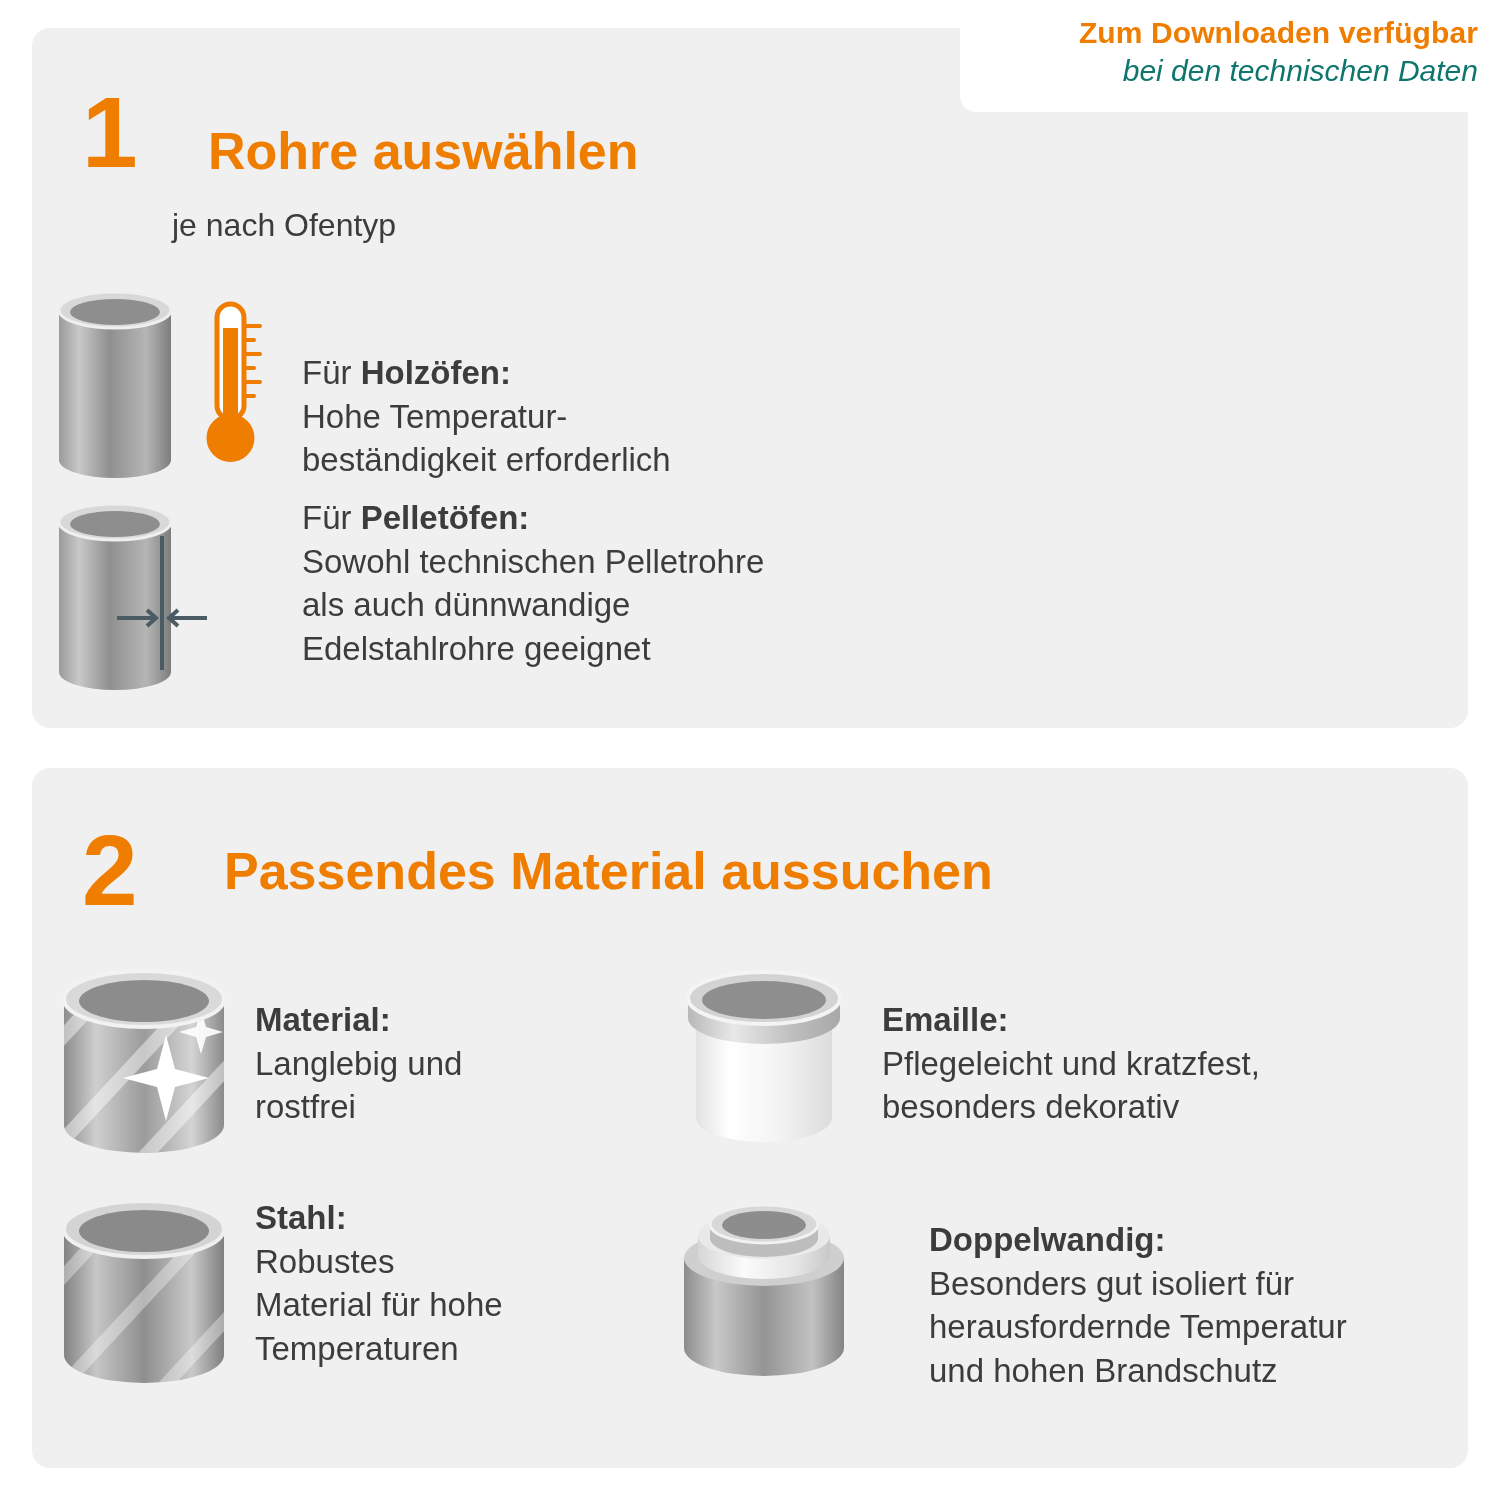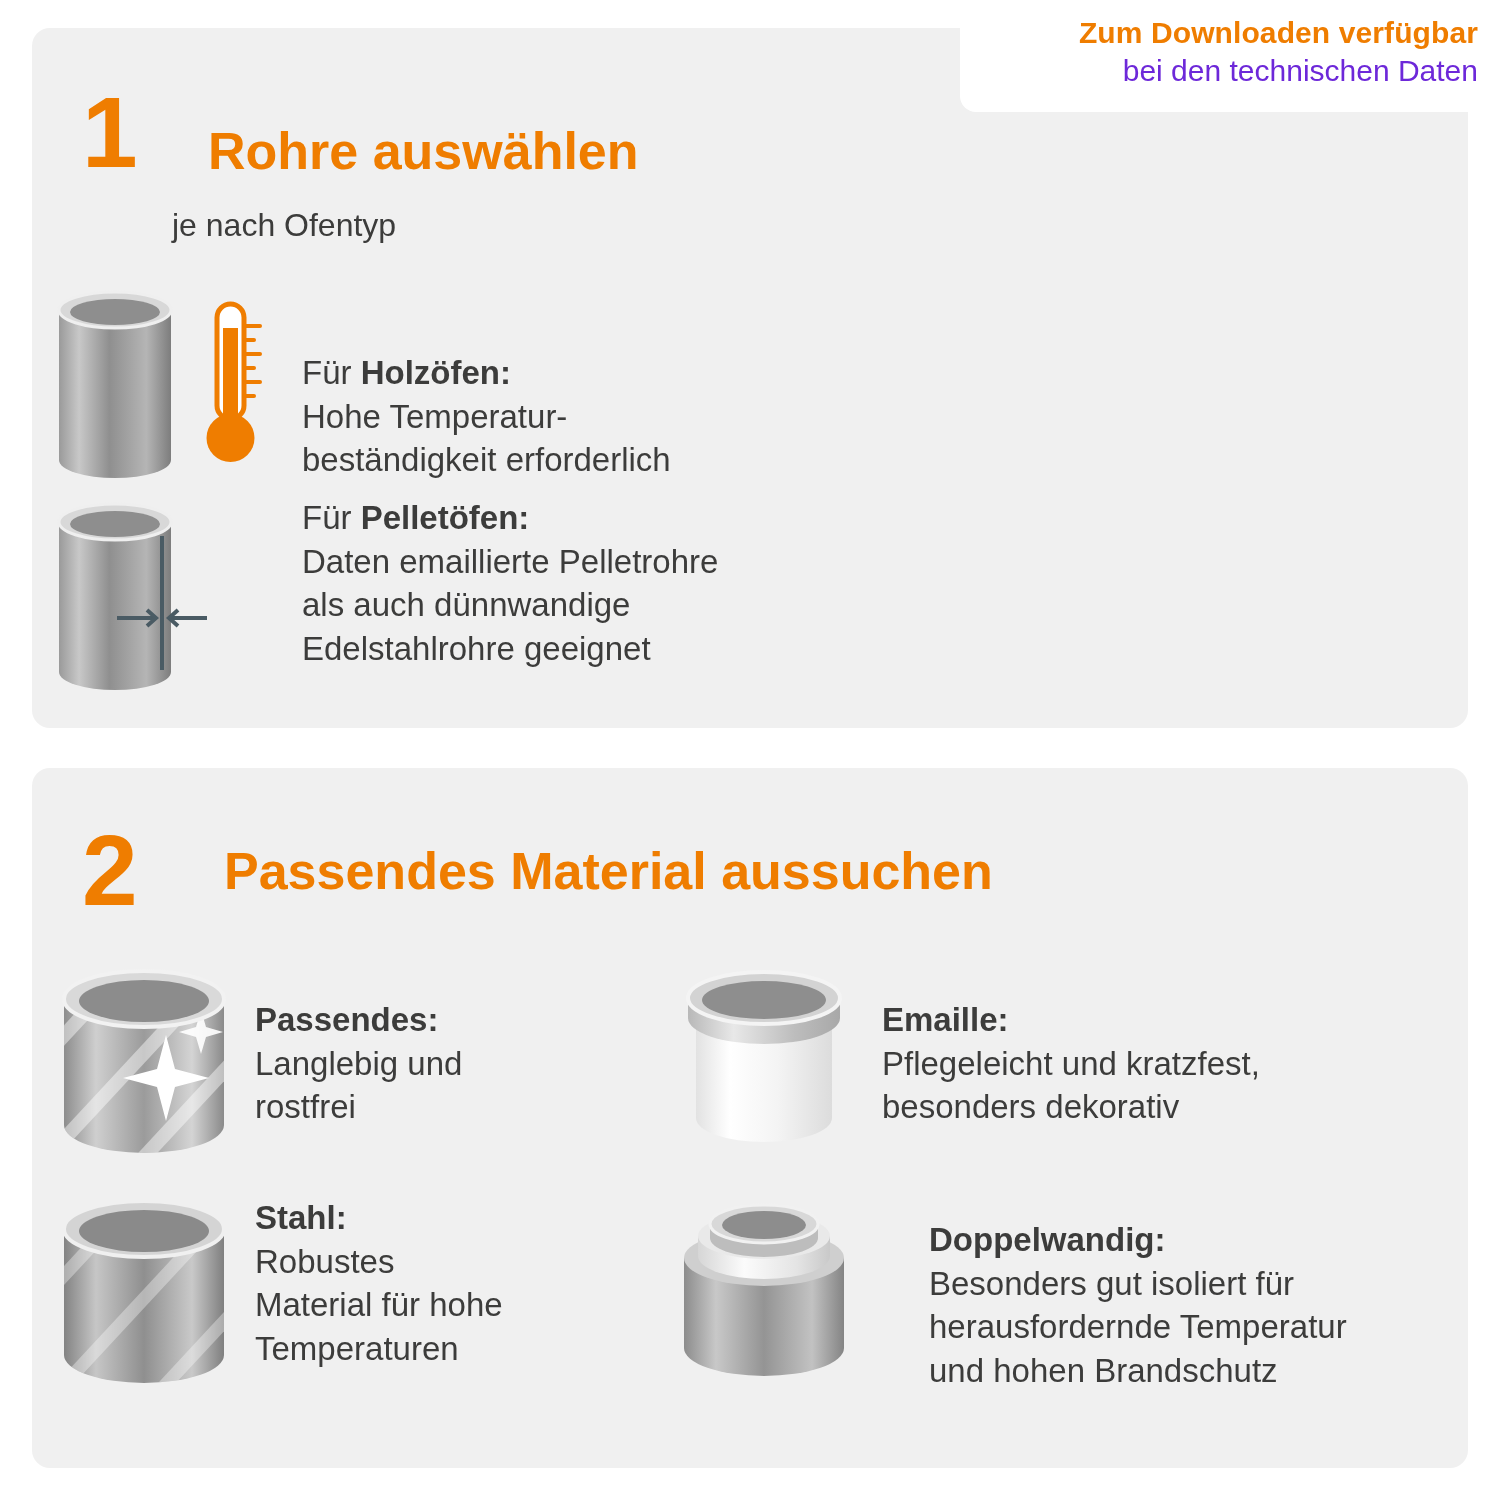--- a/index.html
+++ b/index.html
@@ -57,23 +57,24 @@
     z-index: 5;
   }
   .badge .line1 {
     color: #ef7d00;
     font-weight: bold;
     font-size: 30px;
     letter-spacing: 0.1px;
     line-height: 1.25;
   }
   .badge .line2 {
-    color: #6d28d9;
+    color: #0f766e;
     font-size: 30px;
     line-height: 1.25;
+    font-style: italic;
   }
 
   
   .step-num {
     position: absolute;
     color: #ef7d00;
     font-weight: bold;
     line-height: 1;
   }
   #step1-num { left: 82px; top: 82px; font-size: 100px; }
@@ -207,21 +208,21 @@
       <span>Für </span><span class="hl">Holzöfen:</span>
     </div>
     <div>Hohe Temperatur-</div>
     <div>beständigkeit erforderlich</div>
   </div>
 
   <div class="txt" id="t-pellet">
     <div>
       <span>Für </span><span class="hl">Pelletöfen:</span>
     </div>
-    <div>Daten emaillierte Pelletrohre</div>
+    <div>Sowohl technischen Pelletrohre</div>
     <div>als auch dünnwandige</div>
     <div>Edelstahlrohre geeignet</div>
   </div>
 
   <div class="card" id="card-2"></div>
 
   <div class="step-num" id="step2-num">2</div>
   <div class="step-title" id="step2-title">Passendes Material aussuchen</div>
 
   <div class="illus" id="ill-edelstahl">
@@ -332,21 +333,21 @@
       <path d="M20 38 L20 58 A66 23 0 0 0 152 58 L152 38 Z" fill="url(#gDwIn)"></path>
       <ellipse cx="86" cy="38" rx="66" ry="23" fill="#e9e9e9"></ellipse>
       <path d="M32 26 L32 40 A54 19 0 0 0 140 40 L140 26 Z" fill="#bdbdbd"></path>
       <ellipse cx="86" cy="26" rx="54" ry="19" fill="#d8d8d8"></ellipse>
       <ellipse cx="86" cy="27" rx="42" ry="14" fill="#8d8d8d"></ellipse>
       <ellipse cx="86" cy="26" rx="54" ry="19" fill="none" stroke="#f1f1f1" stroke-width="3"></ellipse>
     </svg>
   </div>
 
   <div class="txt" id="t-edelstahl">
-    <div class="hl">Passendes:</div>
+    <div class="hl">Material:</div>
     <div>Langlebig und</div>
     <div>rostfrei</div>
   </div>
 
   <div class="txt" id="t-stahl">
     <div class="hl">Stahl:</div>
     <div>Robustes</div>
     <div>Material für hohe</div>
     <div>Temperaturen</div>
   </div>

